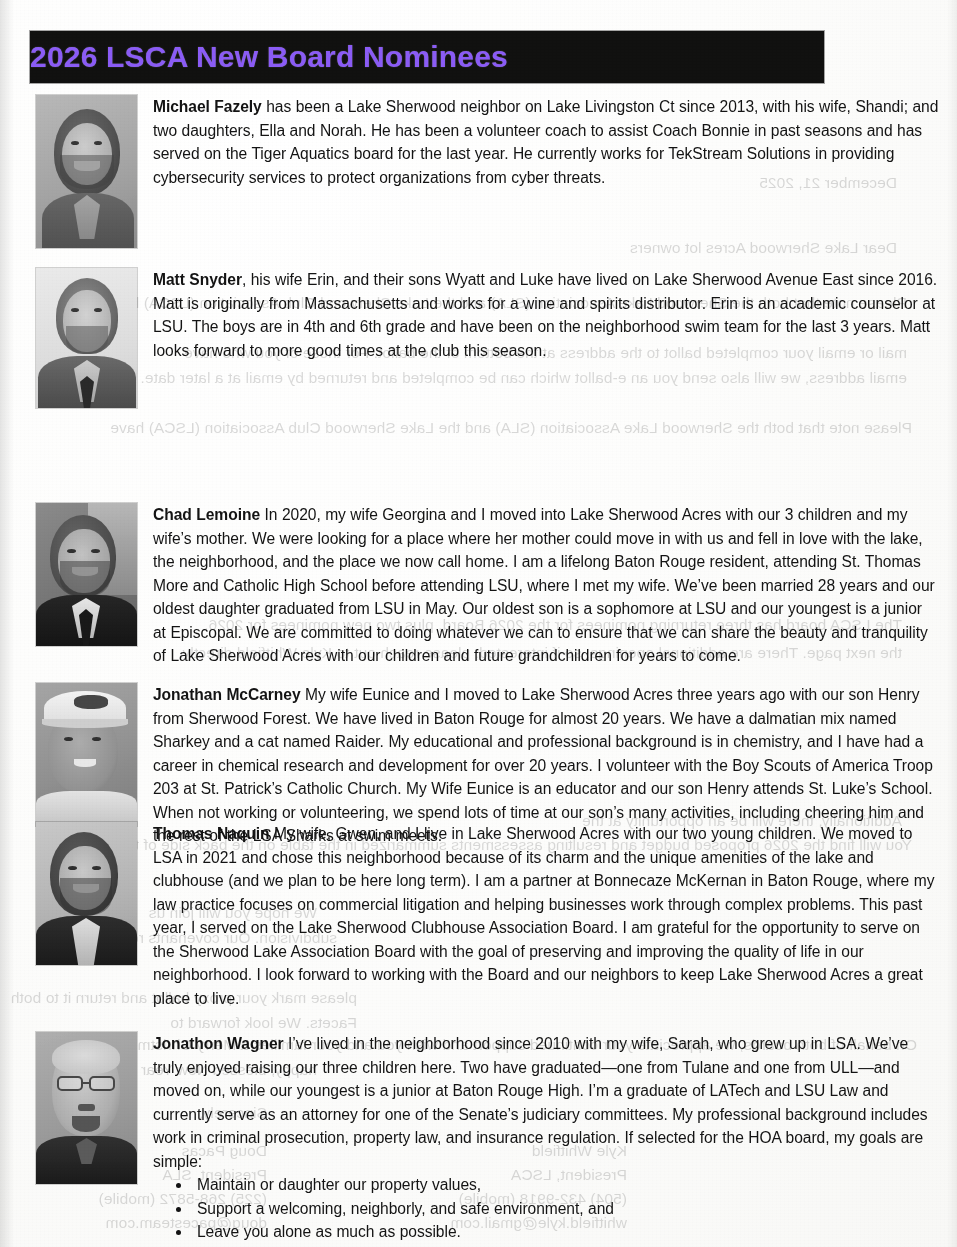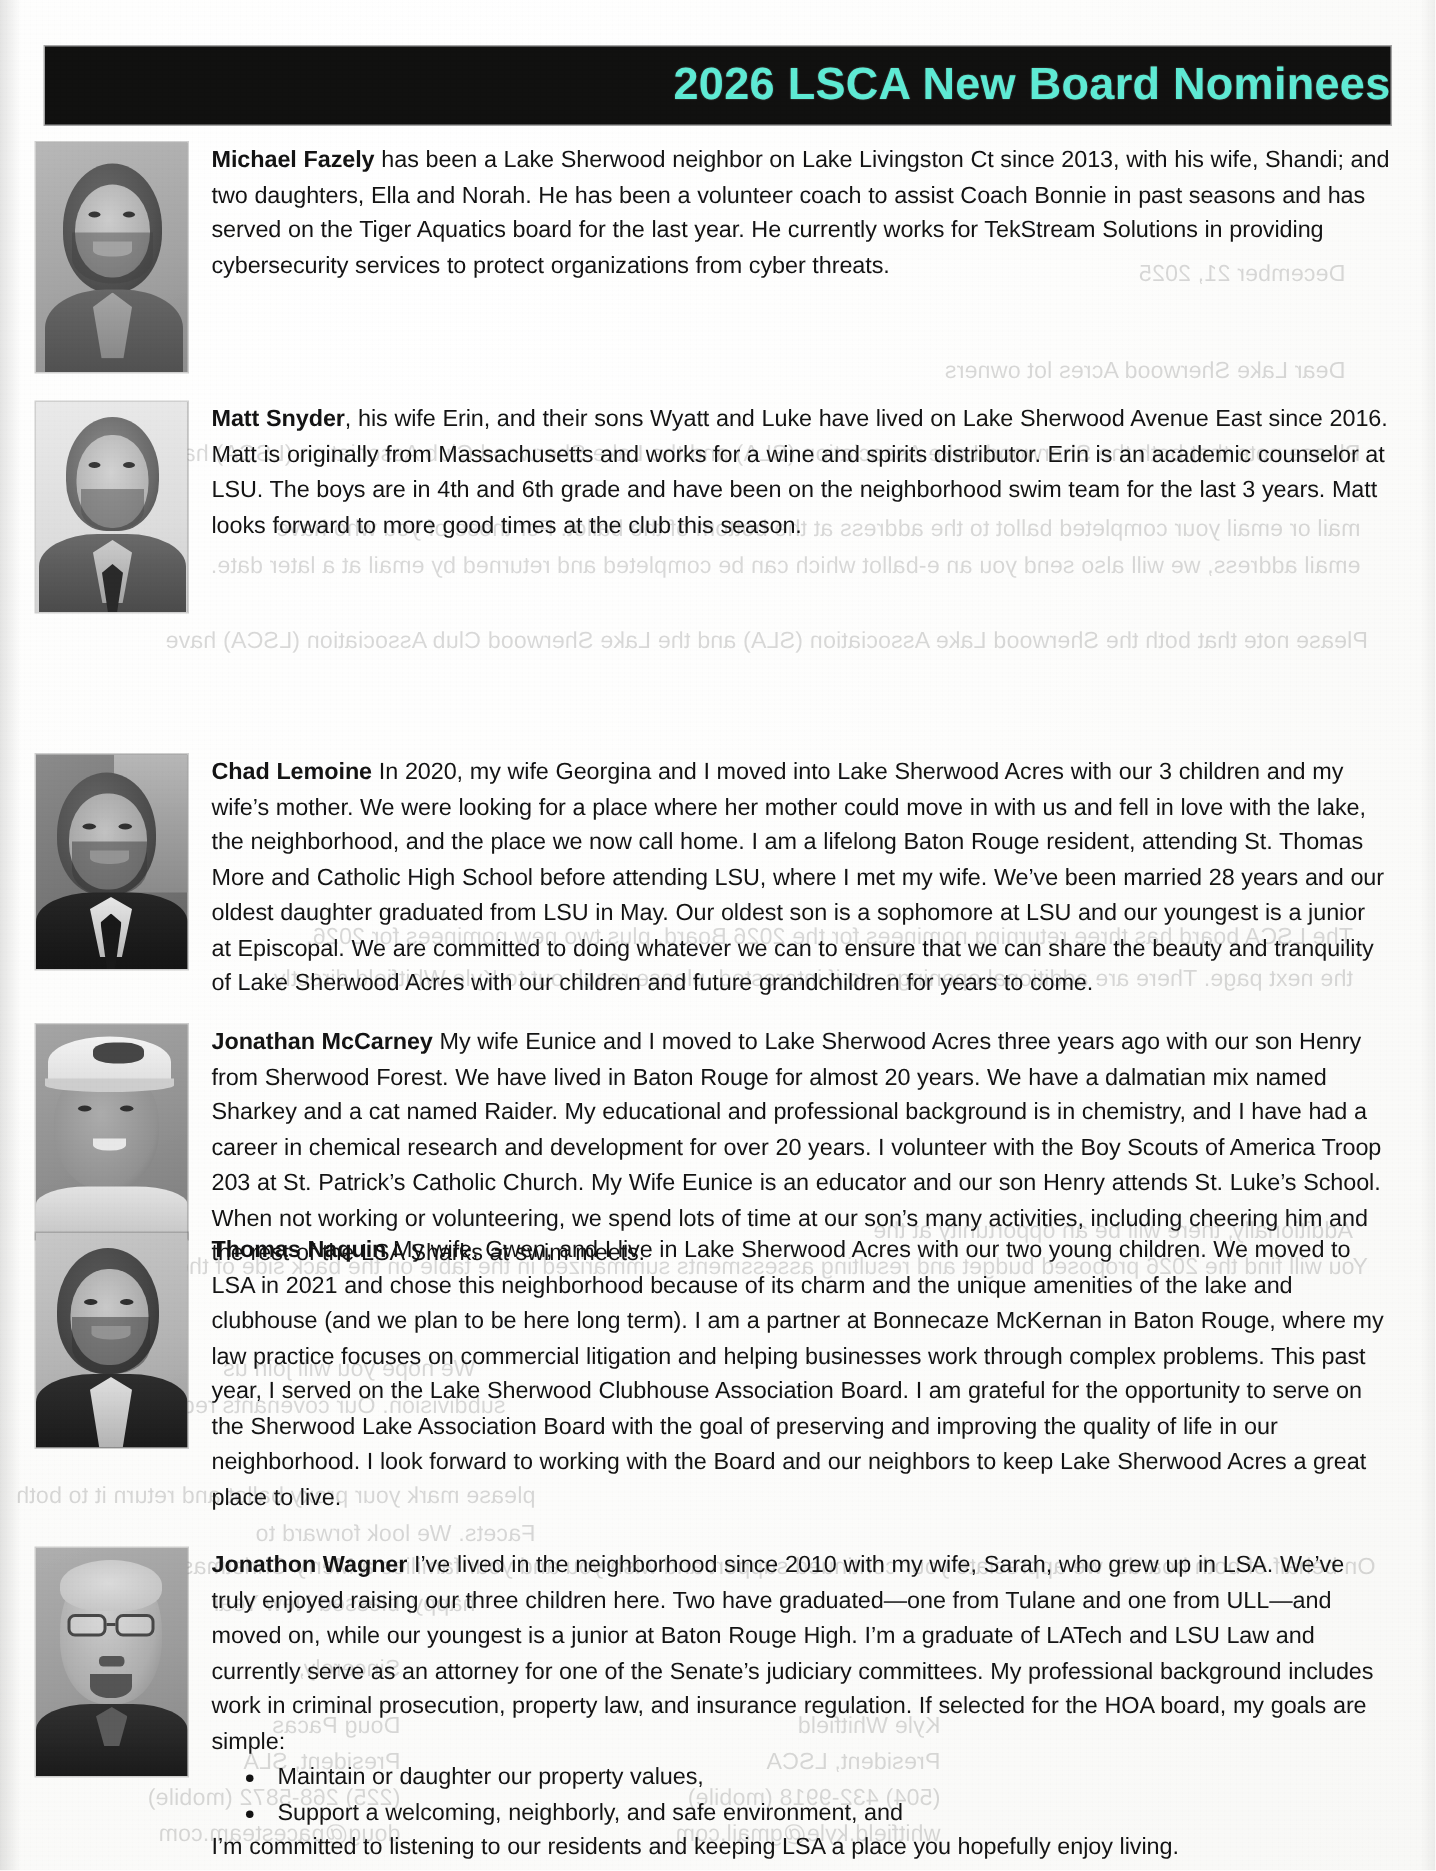--- a/index.html
+++ b/index.html
@@ -59,40 +59,41 @@
 
   
   .content {
     position: absolute;
     inset: 0;
   }
 
   .banner {
     position: absolute;
     left: 30px;
-    width: 897px;
+    width: 794px;
     background: #111110;
-    color: #5eead4;
+    color: #8b5cf6;
     text-align: center;
     display: flex;
     align-items: center;
-    justify-content: flex-end;
+    justify-content: flex-start;
     box-shadow: 0 0 0 1px rgba(0,0,0,.35);
   }
   .banner-title {
     font-size: 30px;
     font-weight: bold;
     letter-spacing: .2px;
     text-shadow: 0 0 1.2px rgba(255,255,255,.35);
   }
 
   .entry {
     position: absolute;
     display: flex;
     align-items: flex-start;
+    margin-left: 12px;
   }
 
   .photo {
     position: relative;
     flex: 0 0 auto;
     overflow: hidden;
     background: #9b9b97;
     filter: grayscale(1) contrast(1.03);
     box-shadow: 0 0 0 1px rgba(0,0,0,.18);
   }
@@ -270,20 +271,21 @@
         <div class="shape" style="left:0; top:104px; width:101px; height:48px; border-radius:36% 36% 0 0; background:linear-gradient(180deg,#36332e 0%,#201e1b 100%);"></div>
         <div class="shape" style="left:40px; top:106px; width:21px; height:26px; background:#615b52; clip-path:polygon(50% 0,100% 24%,74% 100%,26% 100%,0 24%);"></div>
       </div>
       <div style="width:786px; margin-left:16px;">
         <div class="bio">
           <b>Jonathon Wagner</b><span> I’ve lived in the neighborhood since 2010 with my wife, Sarah, who grew up in LSA. We’ve truly enjoyed raising our three children here. Two have graduated—one from Tulane and one from ULL—and moved on, while our youngest is a junior at Baton Rouge High. I’m a graduate of LATech and LSU Law and currently serve as an attorney for one of the Senate’s judiciary committees. My professional background includes work in criminal prosecution, property law, and insurance regulation. If selected for the HOA board, my goals are simple:</span>
         </div>
         <ul class="bullets bio">
           <li>Maintain or daughter our property values,</li>
           <li>Support a welcoming, neighborly, and safe environment, and</li>
+          <li>Leave you alone as much as possible.</li>
         </ul>
         <div class="bio closing">I’m committed to listening to our residents and keeping LSA a place you hopefully enjoy living.</div>
       </div>
     </div>
 
   </div>
 
   <div class="scan-grain"></div>
   <div class="scan-edge-l"></div>
   <div class="scan-edge-r"></div>

